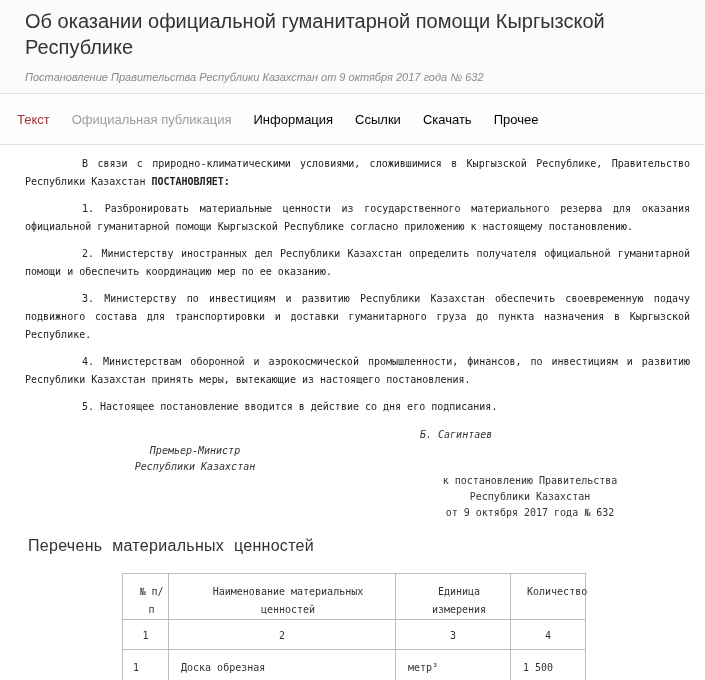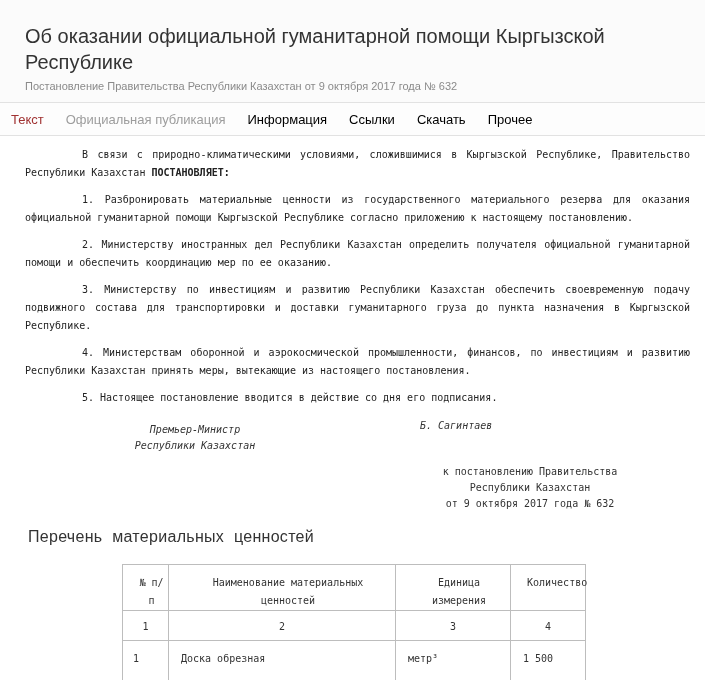--- a/index.html
+++ b/index.html
@@ -6,50 +6,49 @@
   html, body { width: 705px; height: 680px; overflow: hidden; background: #ffffff; }
   body { font-family: "Liberation Sans", sans-serif; color: #333; }
 
   .page { width: 705px; height: 680px; overflow: hidden; background: #fff; }
 
   
   .doc-header { background: #fbfbfb; padding: 8px 25px 10px 25px; }
   .doc-header h1 {
     font-size: 20px; line-height: 26px; font-weight: normal; color: #333333;
     max-width: 620px;
-    margin-top: 15px;
   }
-  .doc-subtitle { margin-top: 5px; font-size: 11px; color: #8a8a8a; }
+  .doc-subtitle { margin-top: 11px; font-size: 11px; color: #8a8a8a; font-style: italic; }
 
   
   .tabbar {
     border-top: 1px solid #e2e2e2; border-bottom: 1px solid #e2e2e2;
-    background: #fdfdfd; height: 34px; display: flex; align-items: center;
-    padding-left: 0; white-space: nowrap;
+    background: #fdfdfd; height: 52px; display: flex; align-items: center;
+    padding-left: 6px; white-space: nowrap;
   }
   .tab {
     font-size: 13px; color: #000000; padding: 0 11px; cursor: pointer;
   }
   .tab.active { color: #a03232; }
   .tab.disabled { color: #9d9d9d; cursor: default; }
 
   
   .content {
     padding: 10px 15px 0 25px;
     font-family: "DejaVu Sans Mono", "Liberation Mono", monospace;
     font-size: 10px; line-height: 18px; color: #222;
   }
   .para { text-align: justify; text-indent: 57px; margin-bottom: 9px; }
   .para strong { font-weight: bold; }
 
   .signature {
     position: relative; height: 40px; margin-top: 4px;
     font-style: italic; font-size: 10px; line-height: 16px; color: #333;
   }
-  .sig-left { position: absolute; left: 75px; top: 6px; width: 190px; text-align: center; }
+  .sig-left { position: absolute; left: 75px; top: 18px; width: 190px; text-align: center; }
   .sig-right { position: absolute; left: 395px; top: 2px; }
 
   .annex-ref {
     margin: 8px 0 0 340px; width: 330px; text-align: center;
     font-size: 10px; line-height: 16px; color: #333;
   }
 
   .annex-title {
     margin-top: 14px; margin-left: 3px;
     font-family: "Liberation Sans", sans-serif;

